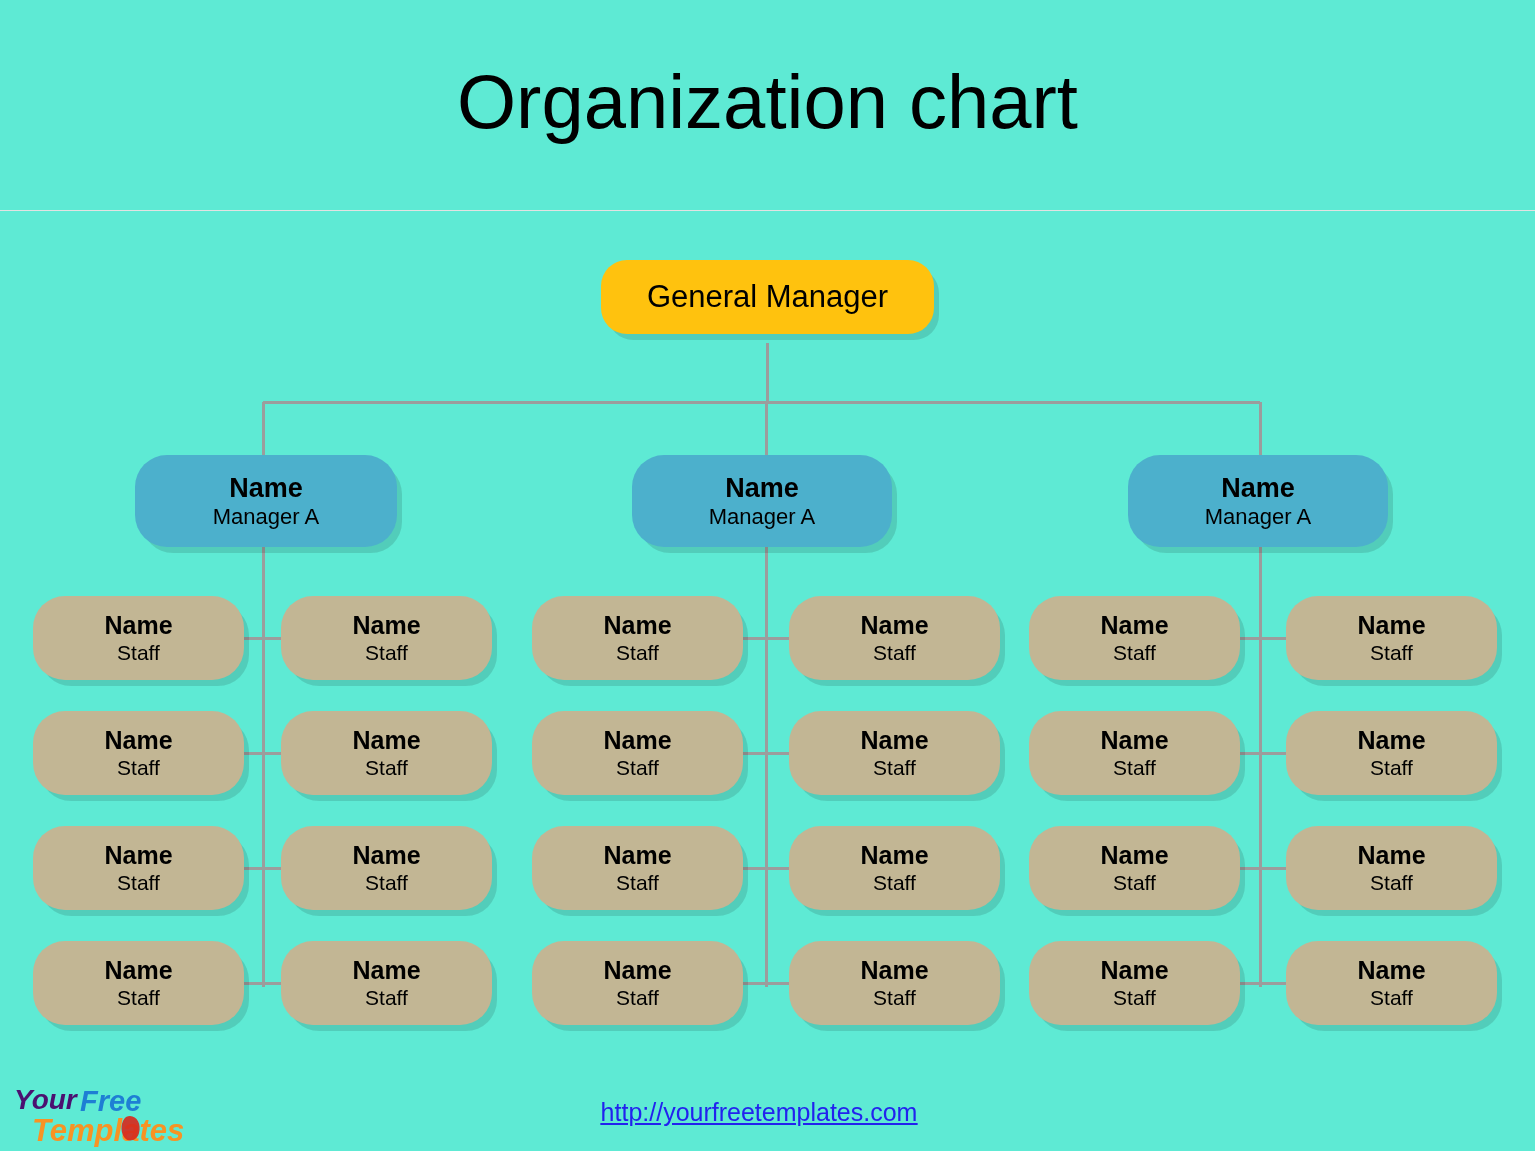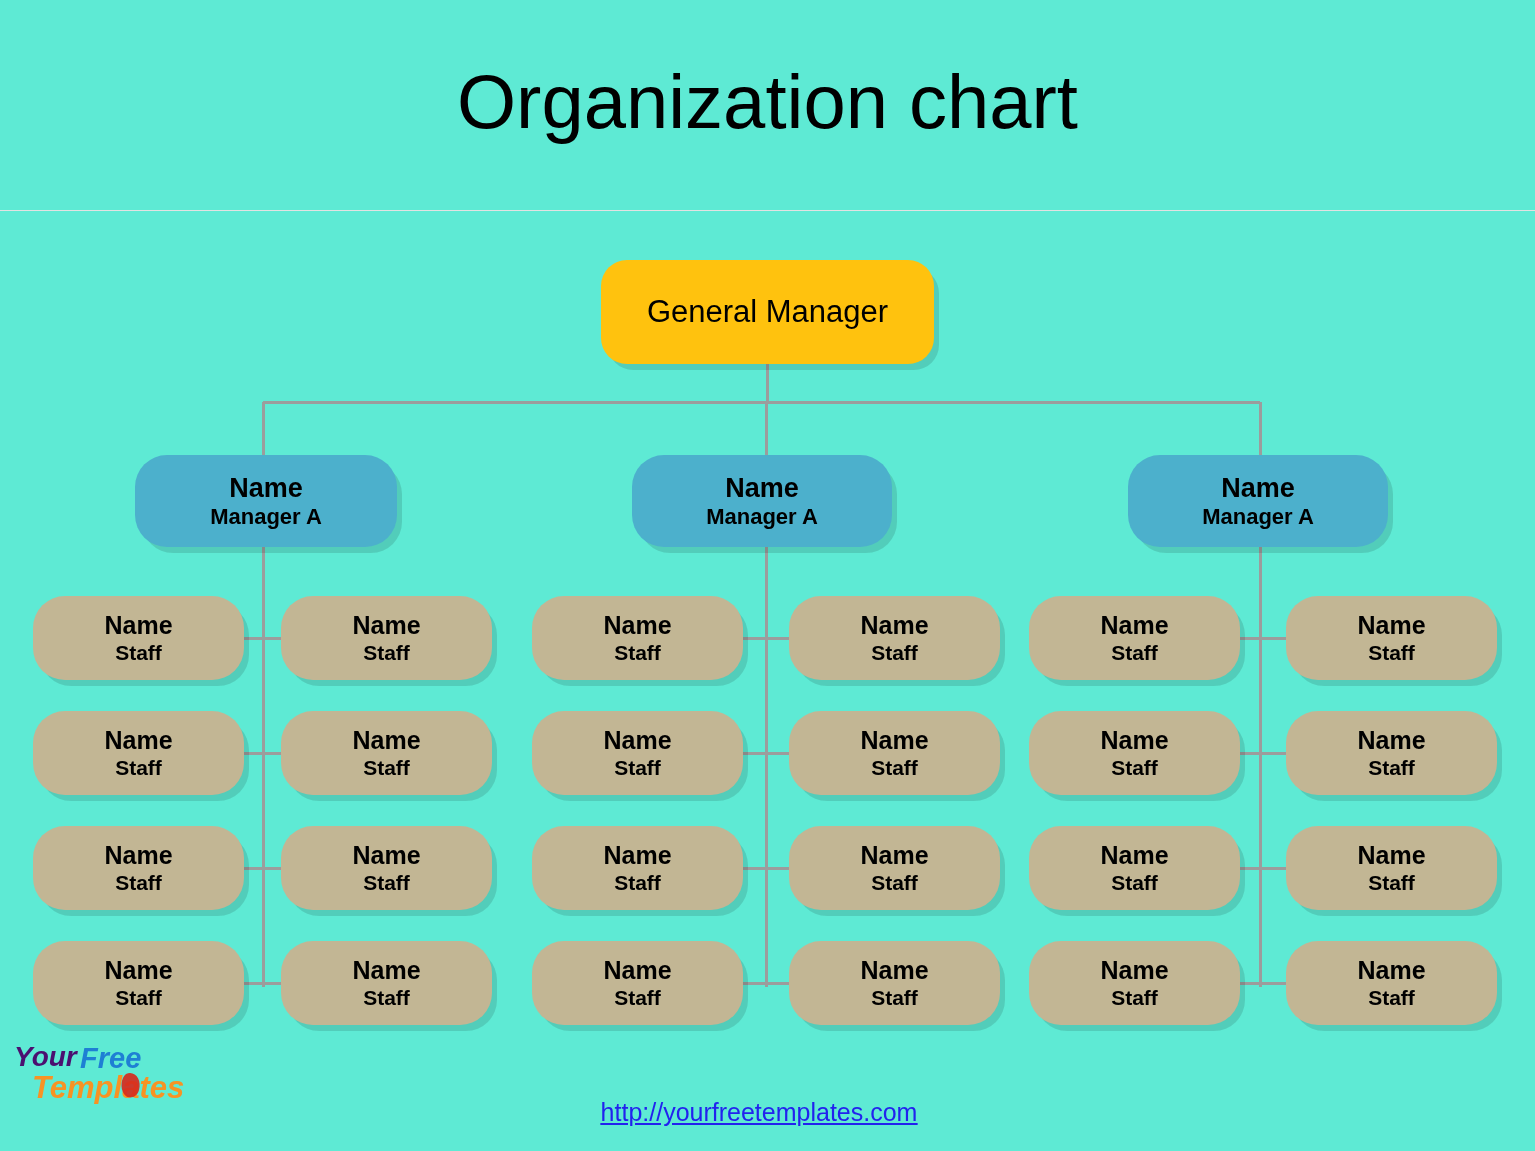--- a/index.html
+++ b/index.html
@@ -86,21 +86,21 @@
   }
   .node-staff {
     background: #C2B694;
   }
 
   .node-title {
     font-weight: bold;
     line-height: 1.12;
   }
   .node-sub {
-    font-weight: bold;
+    font-weight: normal;
     line-height: 1.12;
   }
 
   .node-root .node-title {
     font-size: 31px;
     font-weight: 400;
   }
   .node-manager .node-title { font-size: 27px; }
   .node-manager .node-sub   { font-size: 22px; margin-top: 2px; }
   .node-staff   .node-title { font-size: 25px; }
@@ -119,21 +119,21 @@
   }
   #footer-url a {
     color: #2222EE;
     text-decoration: underline;
   }
 
   
   #logo {
     position: absolute;
     left: 8px;
-    top: 1036px;
+    top: 1079px;
     width: 210px;
     height: 68px;
   }
 </style>
 </head>
 <body>
 
 <div id="slide">
 
   <div id="title">Organization chart</div>
@@ -168,21 +168,21 @@
       <line x1="1260" y1="638" x2="1286" y2="638" stroke="#9C9C9C" stroke-width="3" shape-rendering="crispEdges"></line>
       <line x1="1240" y1="753" x2="1260" y2="753" stroke="#9C9C9C" stroke-width="3" shape-rendering="crispEdges"></line>
       <line x1="1260" y1="753" x2="1286" y2="753" stroke="#9C9C9C" stroke-width="3" shape-rendering="crispEdges"></line>
       <line x1="1240" y1="868" x2="1260" y2="868" stroke="#9C9C9C" stroke-width="3" shape-rendering="crispEdges"></line>
       <line x1="1260" y1="868" x2="1286" y2="868" stroke="#9C9C9C" stroke-width="3" shape-rendering="crispEdges"></line>
       <line x1="1240" y1="983" x2="1260" y2="983" stroke="#9C9C9C" stroke-width="3" shape-rendering="crispEdges"></line>
       <line x1="1260" y1="983" x2="1286" y2="983" stroke="#9C9C9C" stroke-width="3" shape-rendering="crispEdges"></line>
     </svg>
 
   <div id="chart-canvas">
-      <div class="node node-root" style="left: 601px; top: 260px; width: 333px; height: 104px; text-align: right;">
+      <div class="node node-root" style="left: 601px; top: 260px; width: 333px; height: 74px; text-align: right;">
         <div class="node-title">General Manager</div>
       </div>
       <div class="node node-manager" style="left: 135px; top: 455px; width: 262px; height: 92px;">
         <div class="node-title">Name</div>
         <div class="node-sub">Manager A</div>
       </div>
       <div class="node node-staff" style="left: 33px; top: 596px; width: 211px; height: 84px;">
         <div class="node-title">Name</div>
         <div class="node-sub">Staff</div>
       </div>

